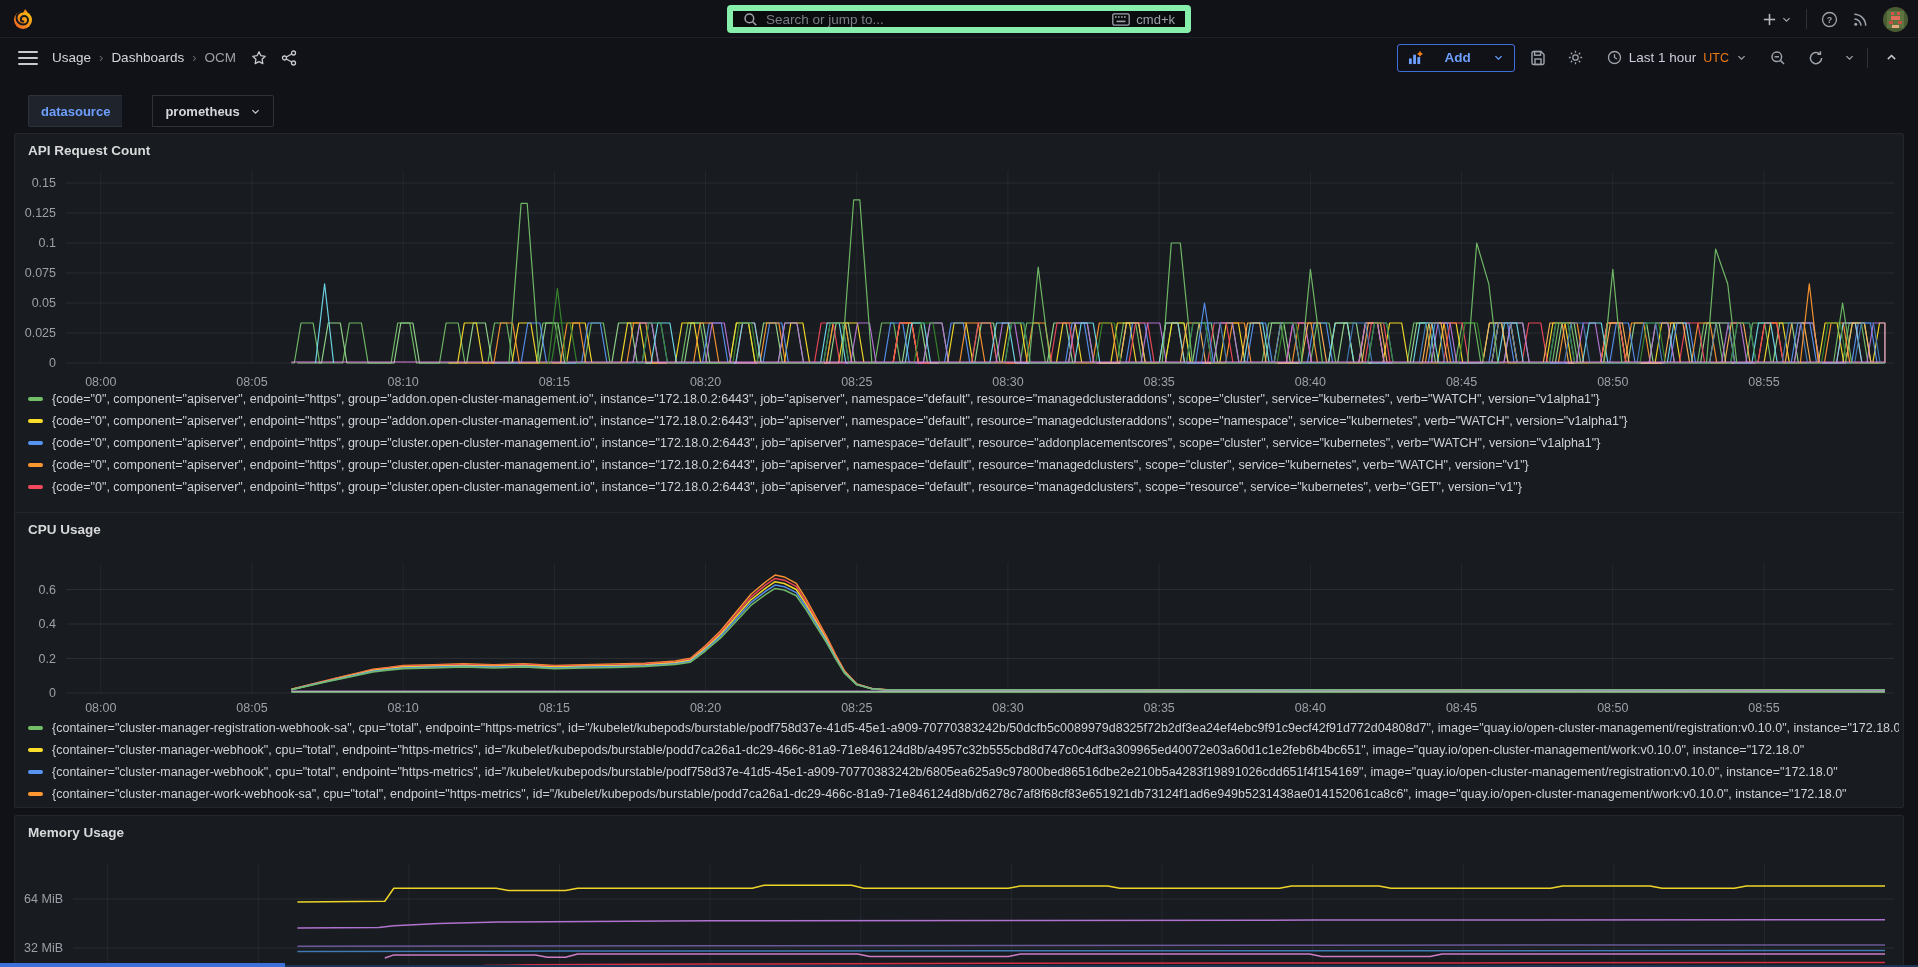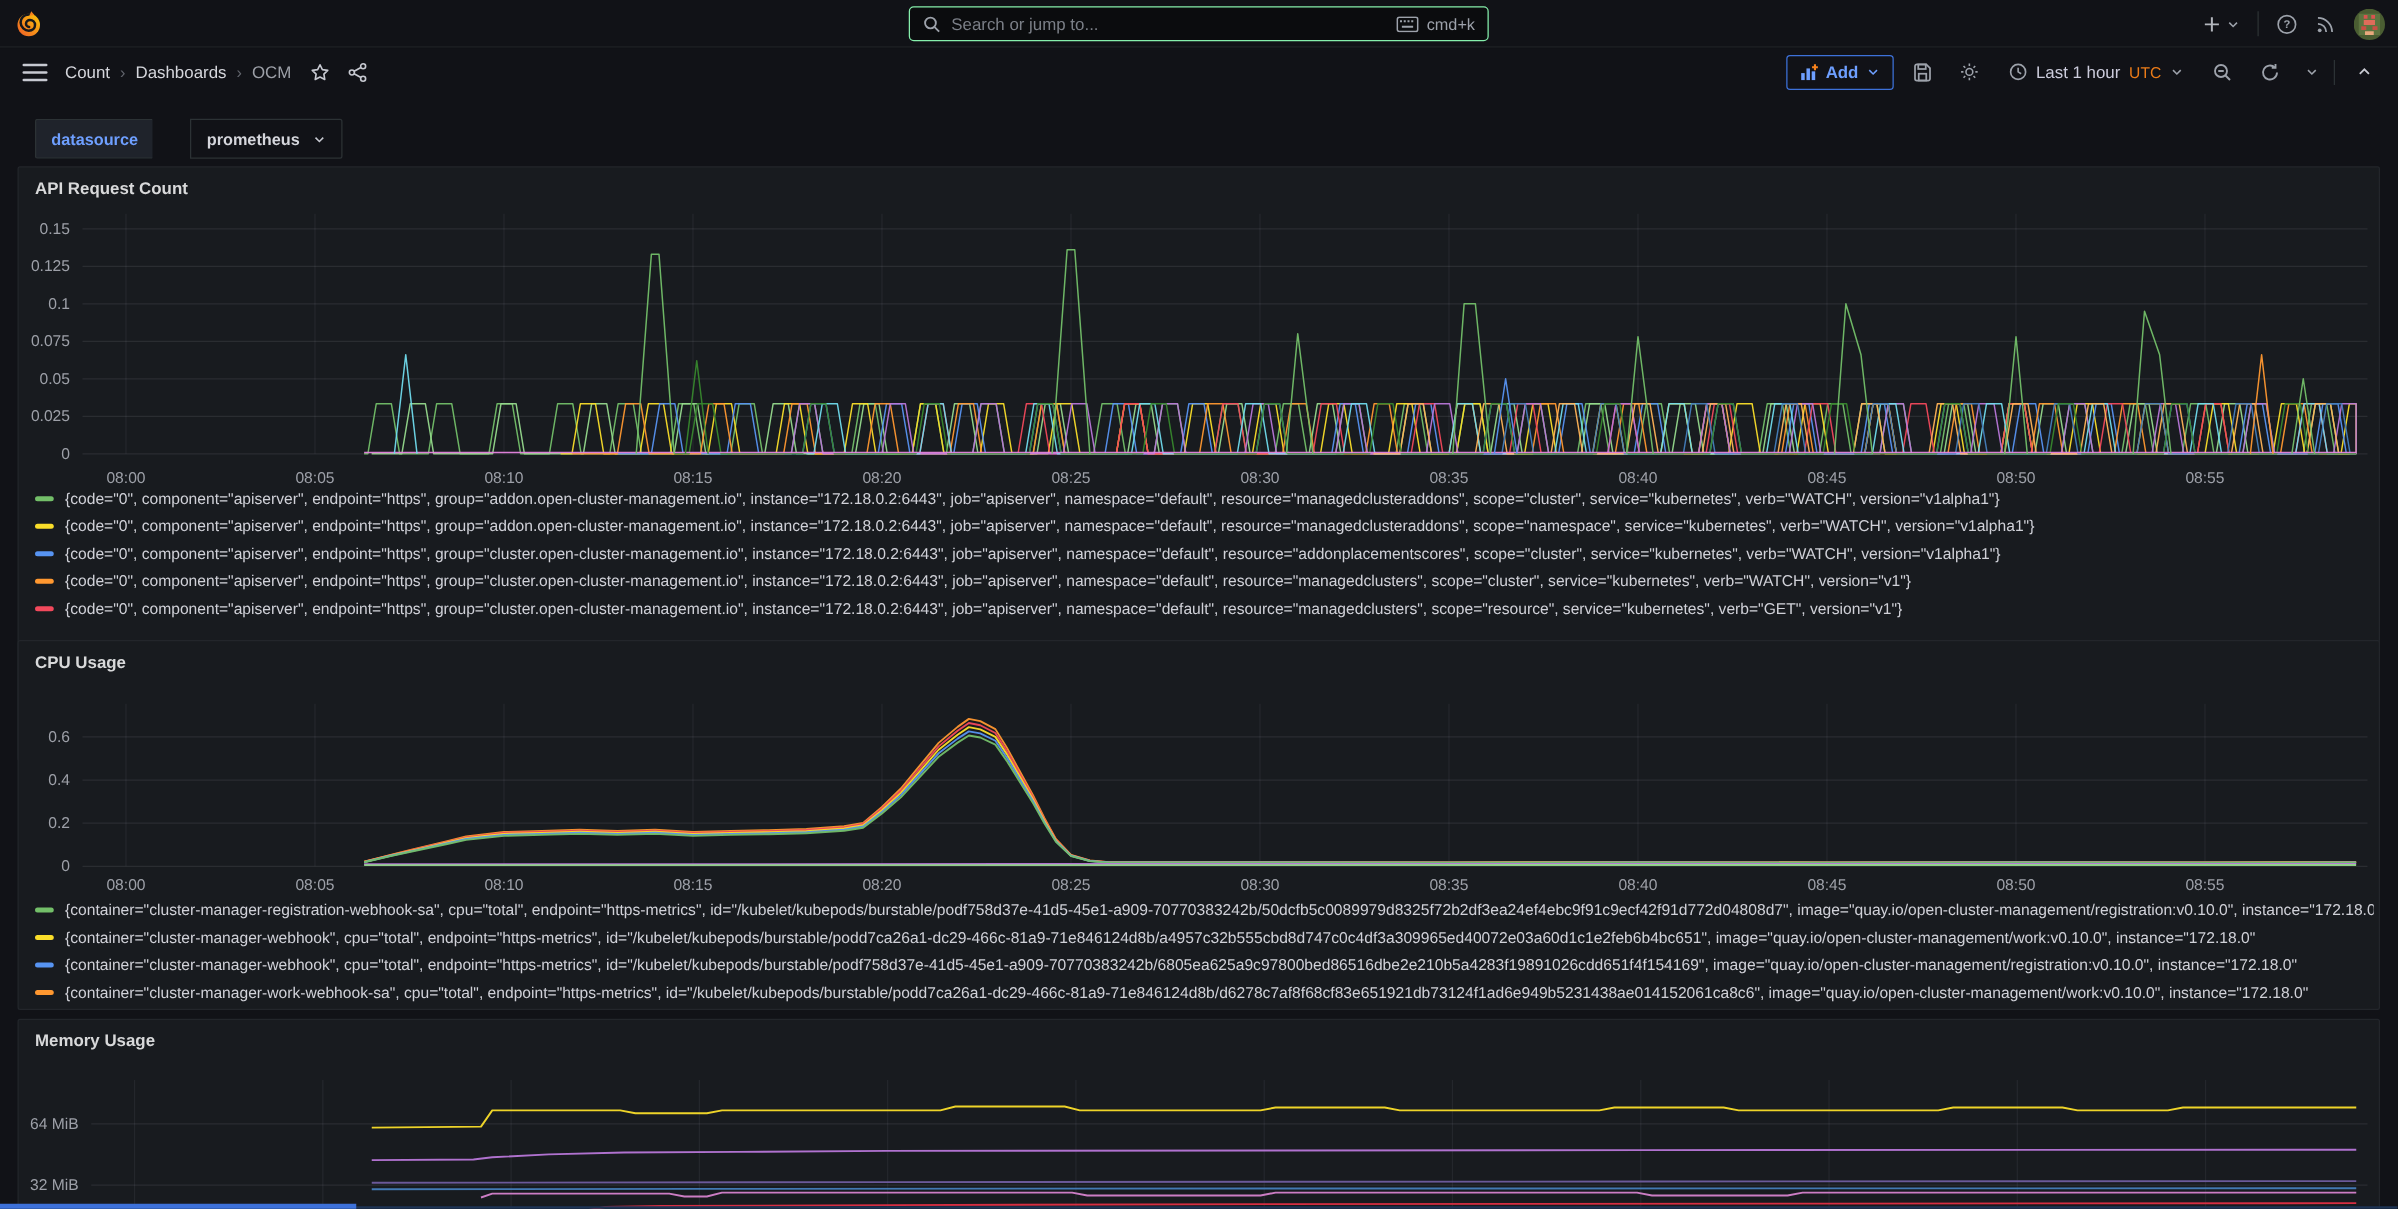--- a/index.html
+++ b/index.html
@@ -2,38 +2,38 @@
 <html><head>
 <meta charset="utf-8">
 <style>
   * { box-sizing: border-box; margin: 0; padding: 0; }
   html,body { width:1918px; height:967px; overflow:hidden; background:#111217;
     font-family:"Liberation Sans", sans-serif; color:#ccccdc; }
   .topbar { position:absolute; left:0; top:0; width:1918px; height:38px;
     background:#111217; border-bottom:1px solid #1e2025; display:flex; align-items:center; }
   .logo { position:absolute; left:11px; top:7px; width:24px; height:24px; cursor:pointer; }
   .searchbox { position:absolute; left:727px; top:5px; width:464px; height:28px;
-    background:#0b0c0e; border:1px solid #86efac; border-radius:4px;
+    background:#0b0c0e; border:6px solid #86efac; border-radius:4px;
     display:flex; align-items:center; padding:0 10px; cursor:text; }
   .searchbox .ph { color:#7b7f87; font-size:13.5px; margin-left:8px; flex:1; }
   .shortcut { display:flex; align-items:center; gap:6px; color:#9da2ab; font-size:13px; }
   .top-right { position:absolute; right:10px; top:0; height:38px; display:flex; align-items:center; gap:14px; }
   .vdiv { width:1px; height:20px; background:#2c3235; }
   .iconbtn { display:flex; align-items:center; justify-content:center; cursor:pointer; color:#9da2ab; }
   .avatar { width:25px; height:25px; border-radius:50%; overflow:hidden; cursor:pointer; }
 
   .toolbar { position:absolute; left:0; top:39px; width:1918px; height:37px;
     display:flex; align-items:center; background:#111217; padding:0 12px; }
   .hamburger { display:flex; flex-direction:column; gap:4px; width:20px; cursor:pointer; margin:0 14px 0 6px; }
   .hamburger span { height:2px; background:#c7c9d1; border-radius:1px; }
   .crumb { font-size:13.5px; color:#d5d6dc; cursor:pointer; }
   .crumb.current { color:#9da0a8; }
   .crumb-sep { color:#62656d; margin:0 8px; font-size:13px; }
   .tb-right { margin-left:auto; display:flex; align-items:center; gap:8px; }
-  .add-btn { display:flex; align-items:center; gap:6px; border:1px solid #3d71d9; border-radius:3px;
+  .add-btn { display:flex; align-items:center; gap:22px; border:1px solid #3d71d9; border-radius:3px;
     height:28px; padding:0 10px; color:#6e9fff; font-size:13.5px; font-weight:600; cursor:pointer; background:transparent; }
   .tb-icon { width:30px; height:28px; display:flex; align-items:center; justify-content:center; cursor:pointer; color:#9da2ab; }
   .timebtn { display:flex; align-items:center; gap:7px; height:28px; padding:0 8px; cursor:pointer; font-size:13.5px; color:#ccccdc; }
   .tz { color:#eb7b18; font-size:12.5px; font-weight:400; }
 
   .var-row { position:absolute; left:17px; top:95px; display:flex; height:32px;padding-left:11px; }
   .var-label { background:#1f232b; border:1px solid #2c3235; border-right:none; border-radius:2px 0 0 2px;
     color:#6e9fff; font-size:13px; font-weight:600; display:flex; align-items:center; padding:0 12px; }
   .var-value { background:#111217; border:1px solid #2c3235; border-radius:0 2px 2px 0;
     color:#d5d6dc; font-size:13px; font-weight:600; display:flex; align-items:center; gap:10px; padding:0 12px; cursor:pointer;margin-left:30px; }
@@ -131,21 +131,21 @@
     </div>
   </div>
 </div>
 
 <div class="toolbar">
   <div class="hamburger">
       <span></span>
       <span></span>
       <span></span>
     </div>
-  <span class="crumb">Count</span>
+  <span class="crumb">Usage</span>
   <span class="crumb-sep">›</span>
   <span class="crumb">Dashboards</span>
   <span class="crumb-sep">›</span>
   <span class="crumb current">OCM</span>
   <span class="tb-icon" style="margin-left:8px;">
     <svg width="16" height="16" viewBox="0 0 16 16" fill="none" stroke="#c7c9d1" stroke-width="1.3" stroke-linejoin="round">
       <path d="M8 1.8 L9.9 5.7 L14.2 6.3 L11.1 9.3 L11.8 13.6 L8 11.6 L4.2 13.6 L4.9 9.3 L1.8 6.3 L6.1 5.7 Z"></path>
     </svg>
   </span>
   <span class="tb-icon">

